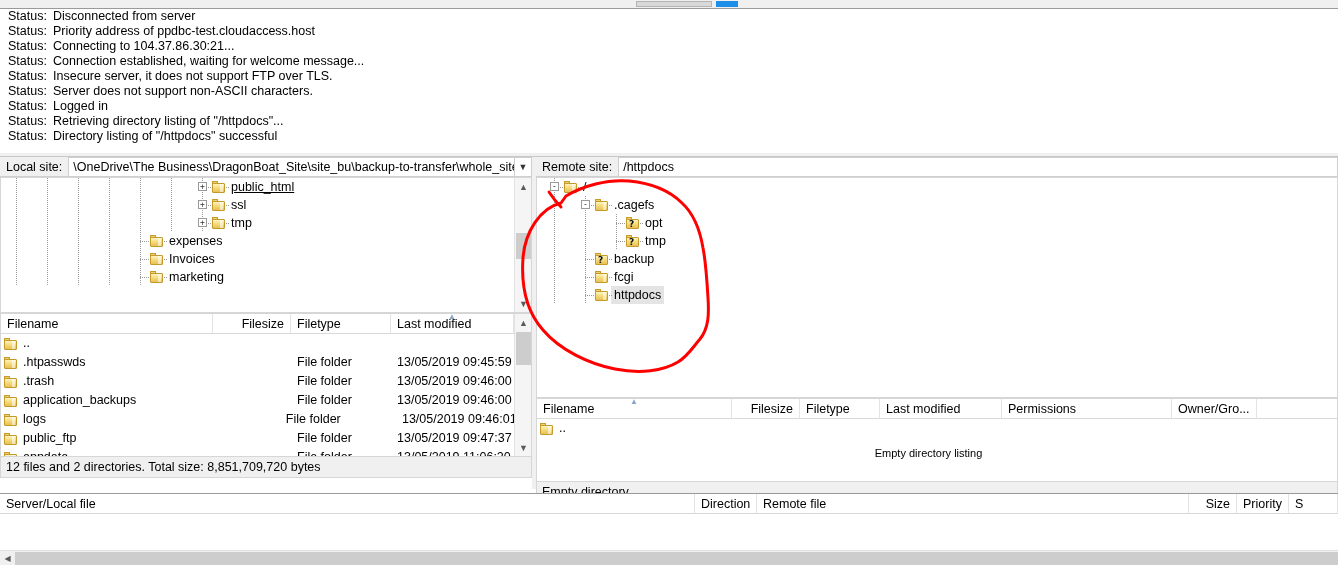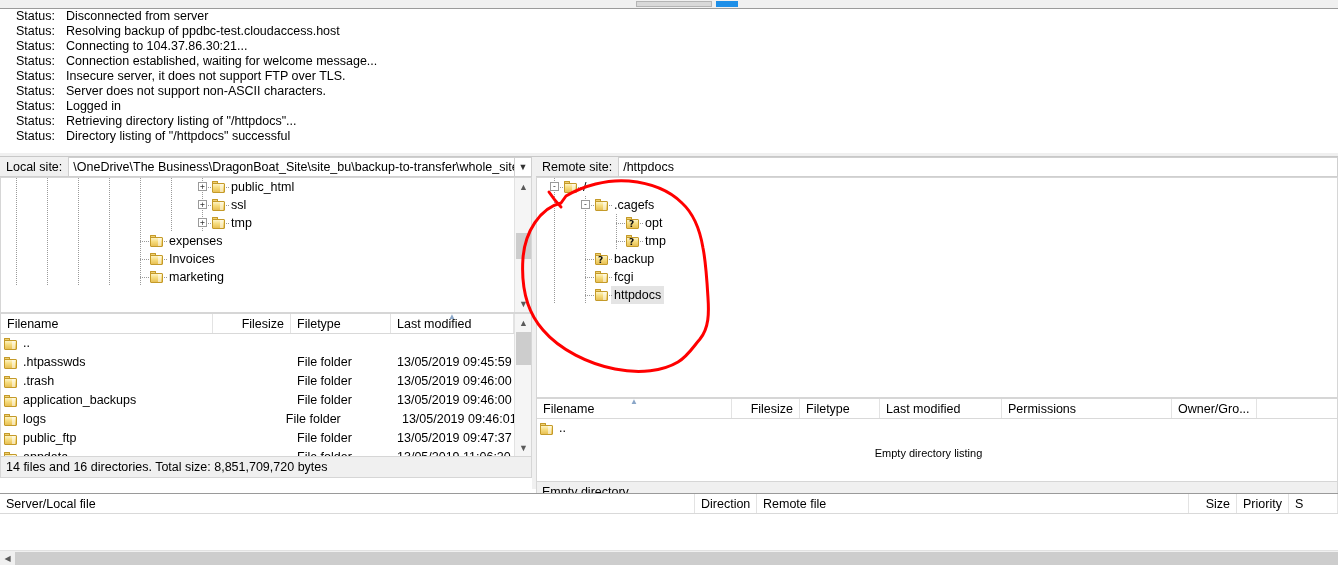--- a/index.html
+++ b/index.html
@@ -32,21 +32,21 @@
   .msglog {
     position: absolute; left: 0; top: 9px; width: 1338px; height: 143px;
     background: #ffffff; overflow: hidden;
     border-left: 1px solid #ffffff;
   }
   .msglog-row {
     height: 15px; line-height: 15px; white-space: nowrap;
     font-size: 12.5px;
   }
   .msglog-label {
-    display: inline-block; width: 65px; padding-left: 15px;
+    display: inline-block; width: 52px; padding-left: 7px;
     vertical-align: top;
   }
   .msglog-text { display: inline-block; vertical-align: top; }
 
   
   .split-h {
     position: absolute; left: 0; top: 152px; width: 1338px; height: 5px;
     background: #f0f0f0; border-top: 1px solid #ffffff;
     border-bottom: 1px solid #c8c8c8;
   }
@@ -245,21 +245,21 @@
 
 <div id="app">
 
   <div class="toolbar-strip">
     <div class="tb-box"></div>
     <div class="tb-blue"></div>
   </div>
 
   <div class="msglog" id="msglog">
       <div class="msglog-row"><span class="msglog-label">Status:</span><span class="msglog-text">Disconnected from server</span></div>
-      <div class="msglog-row"><span class="msglog-label">Status:</span><span class="msglog-text">Resolving backup of ppdbc-test.cloudaccess.host</span></div>
+      <div class="msglog-row"><span class="msglog-label">Status:</span><span class="msglog-text">Priority address of ppdbc-test.cloudaccess.host</span></div>
       <div class="msglog-row"><span class="msglog-label">Status:</span><span class="msglog-text">Connecting to 104.37.86.30:21...</span></div>
       <div class="msglog-row"><span class="msglog-label">Status:</span><span class="msglog-text">Connection established, waiting for welcome message...</span></div>
       <div class="msglog-row"><span class="msglog-label">Status:</span><span class="msglog-text">Insecure server, it does not support FTP over TLS.</span></div>
       <div class="msglog-row"><span class="msglog-label">Status:</span><span class="msglog-text">Server does not support non-ASCII characters.</span></div>
       <div class="msglog-row"><span class="msglog-label">Status:</span><span class="msglog-text">Logged in</span></div>
       <div class="msglog-row"><span class="msglog-label">Status:</span><span class="msglog-text">Retrieving directory listing of "/httpdocs"...</span></div>
       <div class="msglog-row"><span class="msglog-label">Status:</span><span class="msglog-text">Directory listing of "/httpdocs" successful</span></div>
     </div>
 
   <div class="split-h"></div>
@@ -271,21 +271,21 @@
       <div class="site-input">\OneDrive\The Business\DragonBoat_Site\site_bu\backup-to-transfer\whole_site\_\</div>
       <div class="site-caret">▼</div>
     </div>
 
     <div class="tree-area tree-local">
       <div class="tree-rows" id="local-tree">
           <div class="tree-row"><span class="vguide" style="left:15px;"></span><span class="vguide" style="left:46px;"></span><span class="vguide" style="left:77px;"></span><span class="vguide" style="left:108px;"></span><span class="vguide" style="left:139px;"></span><span class="vguide" style="left:170px;"></span><span class="vguide" style="left:201px;"></span><span class="hguide" style="left:201px;top:9px;width:27px;"></span><span class="expander" style="left:197px;">+</span><span class="folder" style="left:211px;">
               <span class="ftab"></span>
               <span class="fbody"></span>
               <span class="fspine"></span>
-            </span><span class="label" style="margin-left:227px;">public_html</span></div>
+            </span><span class="label" style="margin-left:227px;text-decoration:underline;">public_html</span></div>
           <div class="tree-row"><span class="vguide" style="left:15px;"></span><span class="vguide" style="left:46px;"></span><span class="vguide" style="left:77px;"></span><span class="vguide" style="left:108px;"></span><span class="vguide" style="left:139px;"></span><span class="vguide" style="left:170px;"></span><span class="vguide" style="left:201px;"></span><span class="hguide" style="left:201px;top:9px;width:27px;"></span><span class="expander" style="left:197px;">+</span><span class="folder" style="left:211px;">
               <span class="ftab"></span>
               <span class="fbody"></span>
               <span class="fspine"></span>
             </span><span class="label" style="margin-left:227px;">ssl</span></div>
           <div class="tree-row"><span class="vguide" style="left:15px;"></span><span class="vguide" style="left:46px;"></span><span class="vguide" style="left:77px;"></span><span class="vguide" style="left:108px;"></span><span class="vguide" style="left:139px;"></span><span class="vguide" style="left:170px;"></span><span class="vguide" style="left:201px;"></span><span class="hguide" style="left:201px;top:9px;width:27px;"></span><span class="expander" style="left:197px;">+</span><span class="folder" style="left:211px;">
               <span class="ftab"></span>
               <span class="fbody"></span>
               <span class="fspine"></span>
             </span><span class="label" style="margin-left:227px;">tmp</span></div>
@@ -400,21 +400,21 @@
             <div class="cell" style="width: 123px;"><span>13/05/2019 11:06:20</span></div>
           </div>
         </div>
       <div class="vscroll">
         <div class="arrow up">▲</div>
         <div class="thumb" style="top:18px;height:33px;"></div>
         <div class="arrow dn">▼</div>
       </div>
     </div>
 
-    <div class="statusline">14 files and 16 directories. Total size: 8,851,709,720 bytes</div>
+    <div class="statusline">12 files and 2 directories. Total size: 8,851,709,720 bytes</div>
   </div>
 
   <div class="split-v"></div>
 
   <div class="pane-remote">
 
     <div class="sitebar">
       <div class="site-label">Remote site:</div>
       <div class="site-input">/httpdocs</div>
     </div>

